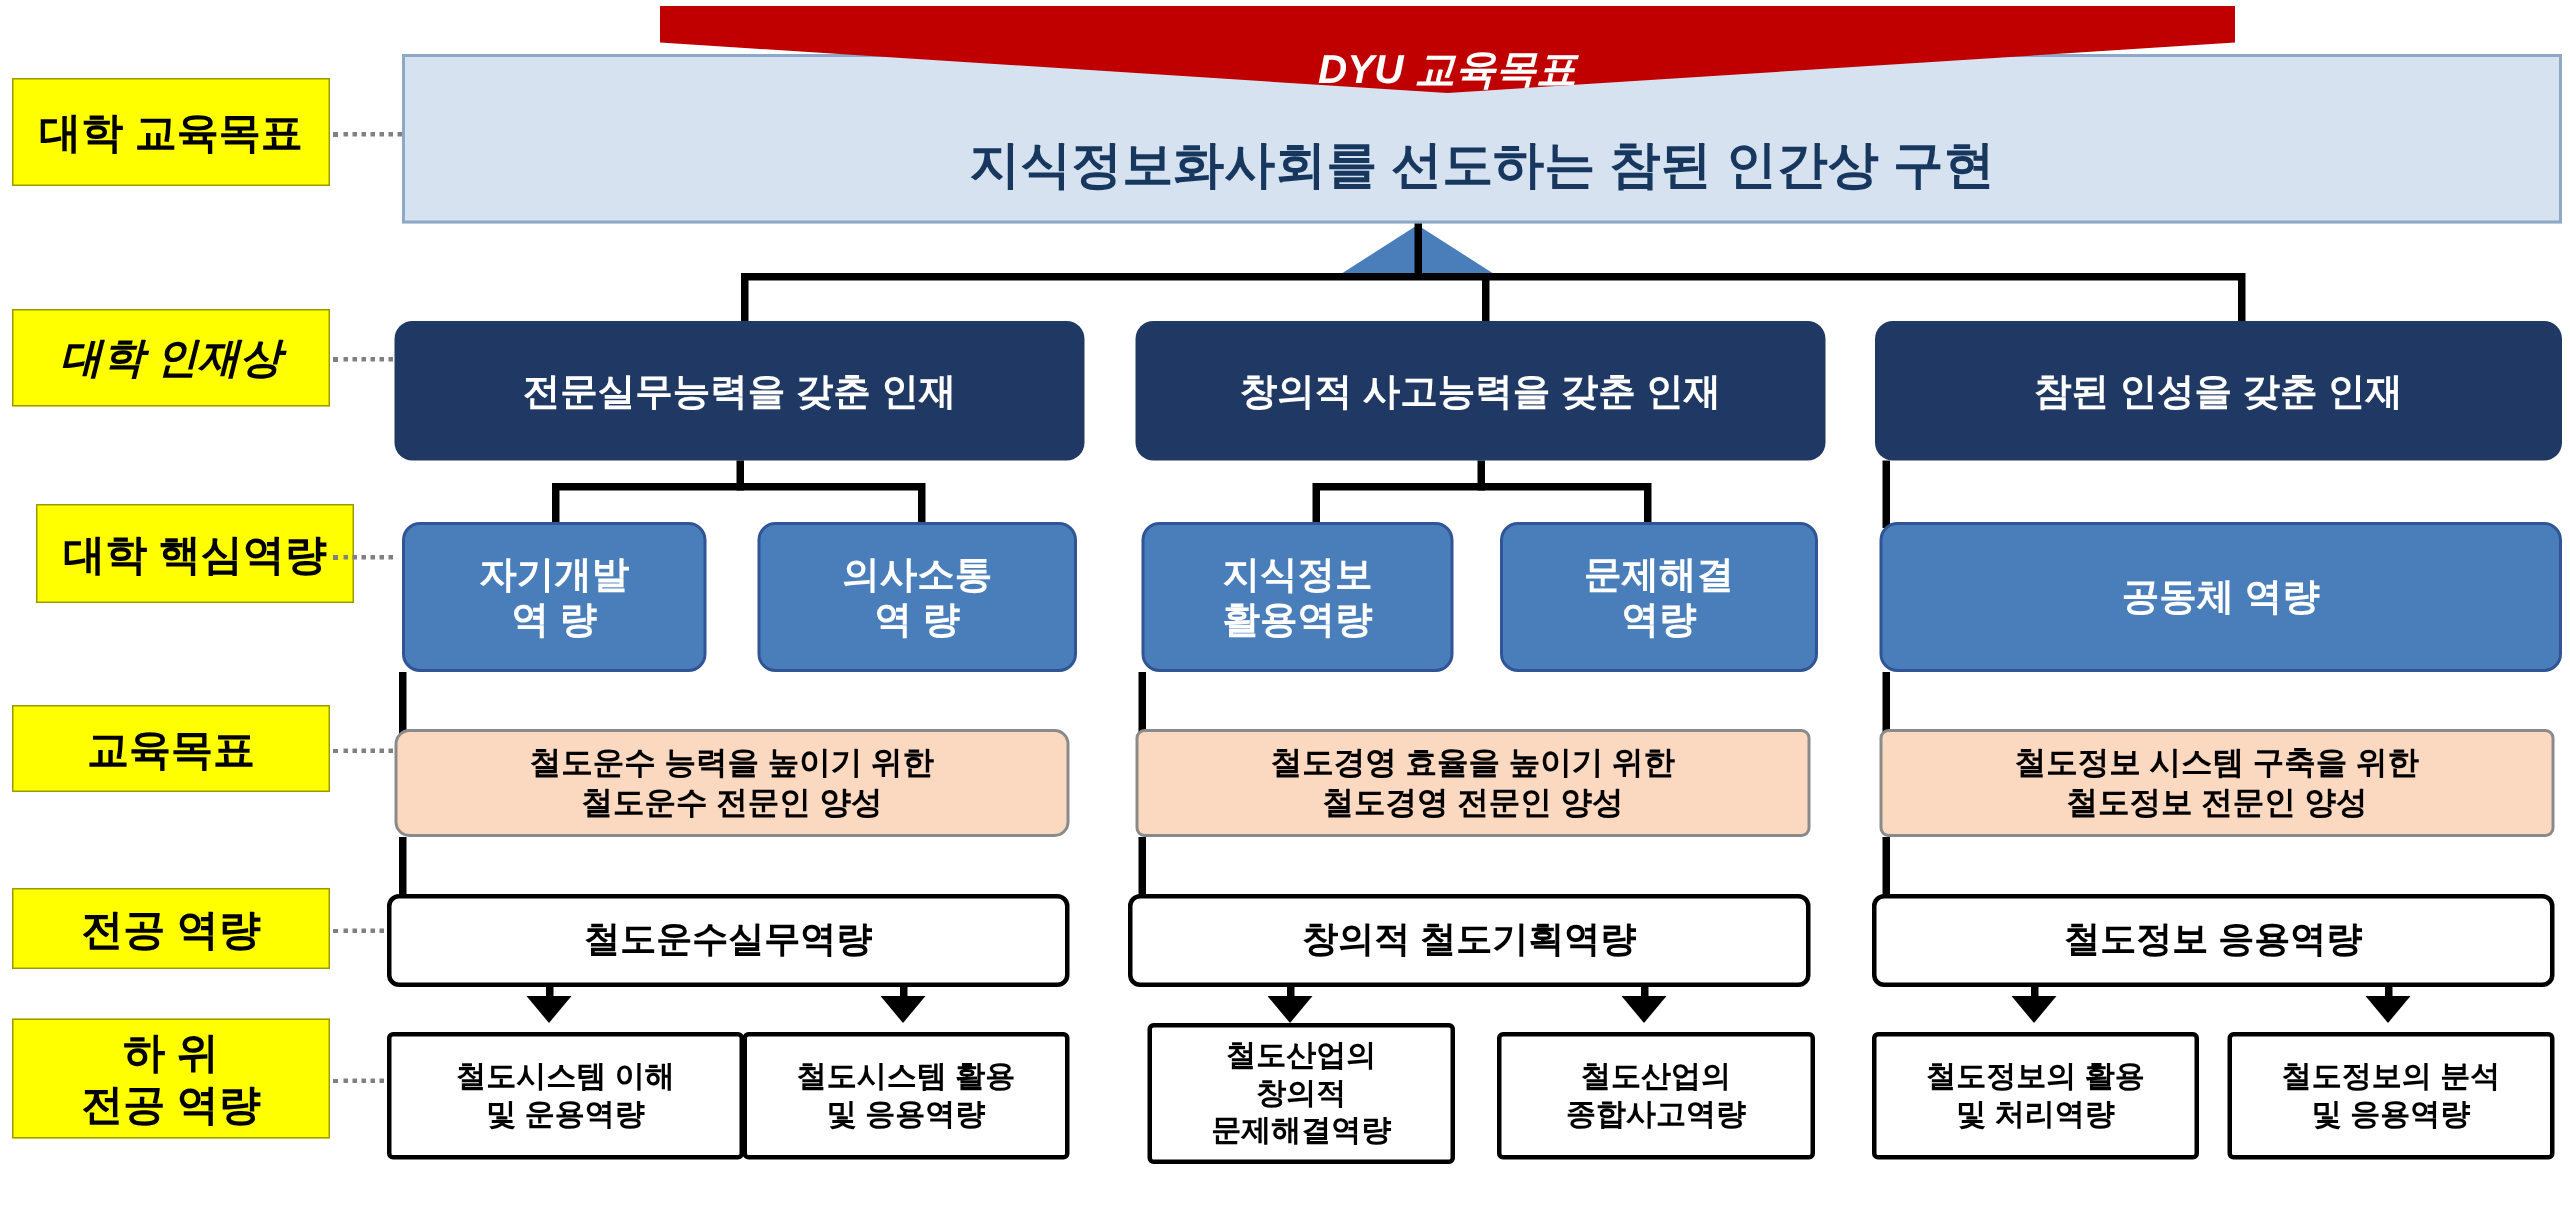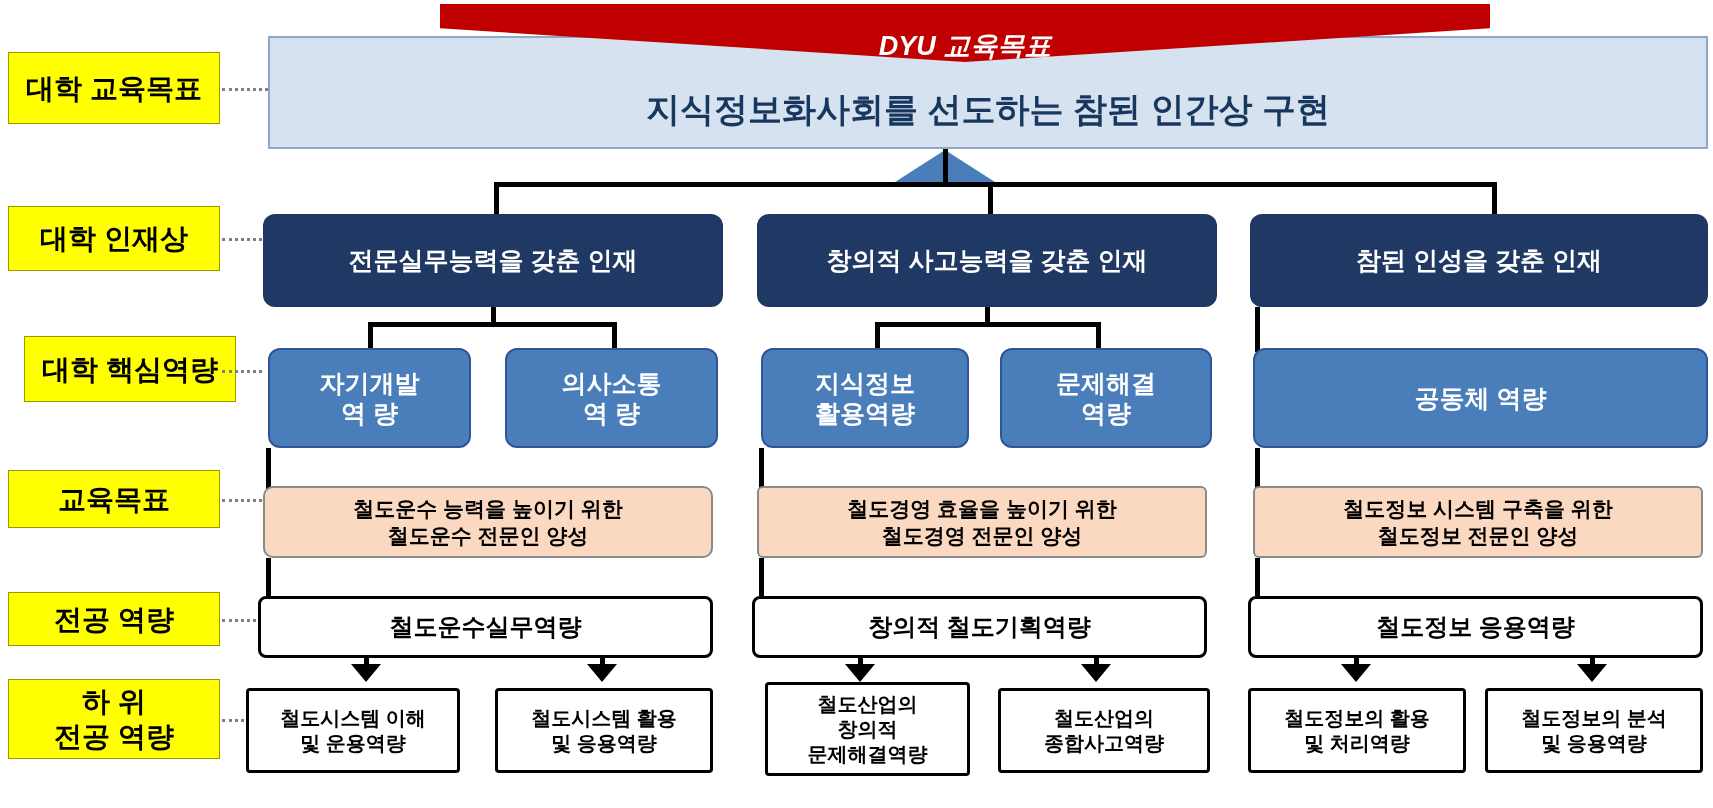--- a/index.html
+++ b/index.html
@@ -175,21 +175,21 @@
     <span class="goal-text">지식정보화사회를 선도하는 참된 인간상 구현</span>
   </div>
   <div id="ribbon">
     <span>DYU 교육목표</span>
   </div>
   <div id="up-arrow"></div>
 
   <div class="lbl" style="left:8px; top:52px; width:212px; height:72px;">대학 교육목표</div>
   <div class="dots" style="left:222px; top:88px; width:46px;"></div>
 
-  <div class="lbl" style="left:8px; top:206px; width:212px; height:65px;">대학 인재상</div>
+  <div class="lbl" style="left:8px; top:206px; width:212px; height:65px;font-style:italic;">대학 인재상</div>
   <div class="dots" style="left:222px; top:238px; width:40px;"></div>
 
   <div class="lbl" style="left:24px; top:336px; width:212px; height:66px;">대학 핵심역량</div>
   <div class="dots" style="left:222px; top:370px; width:40px;"></div>
 
   <div class="lbl" style="left:8px; top:470px; width:212px; height:58px;">교육목표</div>
   <div class="dots" style="left:222px; top:499px; width:40px;"></div>
 
   <div class="lbl" style="left:8px; top:592px; width:212px; height:54px;">전공 역량</div>
   <div class="dots" style="left:222px; top:619px; width:40px;"></div>
@@ -221,21 +221,21 @@
 철도운수 전문인 양성</div>
 
   <div class="line vline" style="left:266px; top:558px; height:45px;"></div>
   <div class="white" style="left:258px; top:596px; width:455px; height:62px;">철도운수실무역량</div>
 
   <div class="line vline" style="left:364px; top:658px; height:14px;"></div>
   <div class="line vline" style="left:600px; top:658px; height:14px;"></div>
   <div class="tri-down" style="left:351px; top:664px;"></div>
   <div class="tri-down" style="left:587px; top:664px;"></div>
 
-  <div class="white small" style="left:246px; top:688px; width:214px; height:85px;">철도시스템 이해
+  <div class="white small" style="left:258px; top:688px; width:238px; height:85px;">철도시스템 이해
 및 운용역량</div>
   <div class="white small" style="left:495px; top:688px; width:218px; height:85px;">철도시스템 활용
 및 응용역량</div>
 
   <div class="navy" style="left:757px; top:214px; width:460px; height:93px;text-align:right;">창의적 사고능력을 갖춘 인재</div>
 
   <div class="line vline" style="left:985px; top:307px; height:20px;"></div>
   <div class="line hline" style="left:877px; top:322px; width:222px;"></div>
   <div class="line vline" style="left:875px; top:322px; height:28px;"></div>
   <div class="line vline" style="left:1096px; top:322px; height:28px;"></div>

